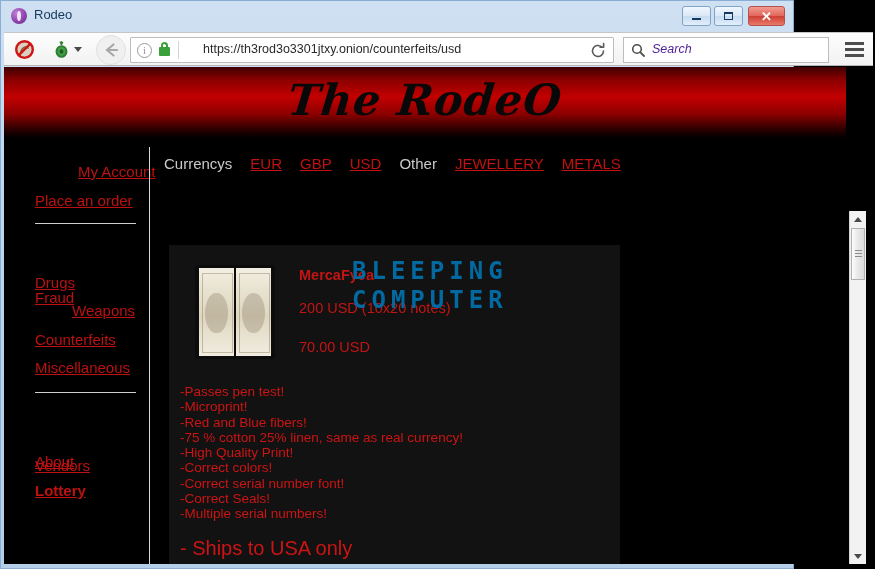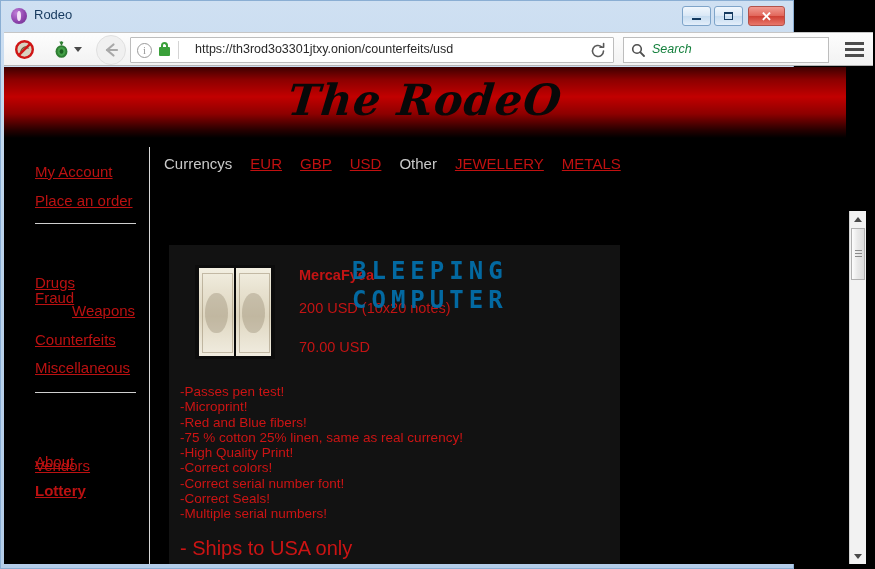--- a/index.html
+++ b/index.html
@@ -179,21 +179,21 @@
     border-radius: 4px 4px 0 0;
   }
   #url-divider {
     position: absolute;
     left: 47px; top: 3px;
     width: 1px; height: 18px;
     background: #d4d4d4;
   }
   #url-text {
     position: absolute;
-    left: 52px; top: 4px;
+    left: 60px; top: 4px;
     font-size: 12.5px;
     color: #2a2a2a;
     white-space: nowrap;
     padding-left: 12px;
   }
   #reload-button {
     position: absolute;
     right: 6px; top: 4px;
     width: 18px; height: 18px;
     color: #5a5a5a;
@@ -209,21 +209,21 @@
   #search-icon {
     position: absolute;
     left: 7px; top: 5px;
     width: 14px; height: 14px;
   }
   #search-placeholder {
     position: absolute;
     left: 28px; top: 4px;
     font-size: 12.5px;
     font-style: italic;
-    color: #15803d;
+    color: #4c1d95;
   }
   #hamburger-menu {
     position: absolute;
     left: 841px; top: 9px;
     width: 19px; height: 15px;
   }
   #hamburger-menu i {
     display: block;
     width: 19px; height: 2.6px;
     background: #4d4d4d;
@@ -533,21 +533,21 @@
   </div>
 
   <div id="viewport">
 
     <div id="site-banner">
       <div id="site-banner-title">The RodeO</div>
     </div>
     <div id="banner-right-edge"></div>
 
     <div id="sidebar">
-        <div class="side-link" style="top: 25px;">My Account</div>
+        <div class="side-link" style="top: 25px; margin-left: 43px;">My Account</div>
         <div class="side-link" style="top: 54px;">Place an order</div>
         <div class="side-rule" style="top: 85px;"></div>
         <div class="side-link" style="top: 107px; margin-top: 44px;">Fraud</div>
         <div class="side-link" style="top: 136px;">Drugs</div>
         <div class="side-link" style="top: 164px; margin-left: 37px;">Weapons</div>
         <div class="side-link" style="top: 193px;">Counterfeits</div>
         <div class="side-link" style="top: 221px;">Miscellaneous</div>
         <div class="side-link" style="top: 271px; margin-top: 48px;">Vendors</div>
         <div class="side-link" style="top: 315px;">About</div>
         <div class="side-link" style="top: 344px; font-weight: bold;">Lottery</div>

